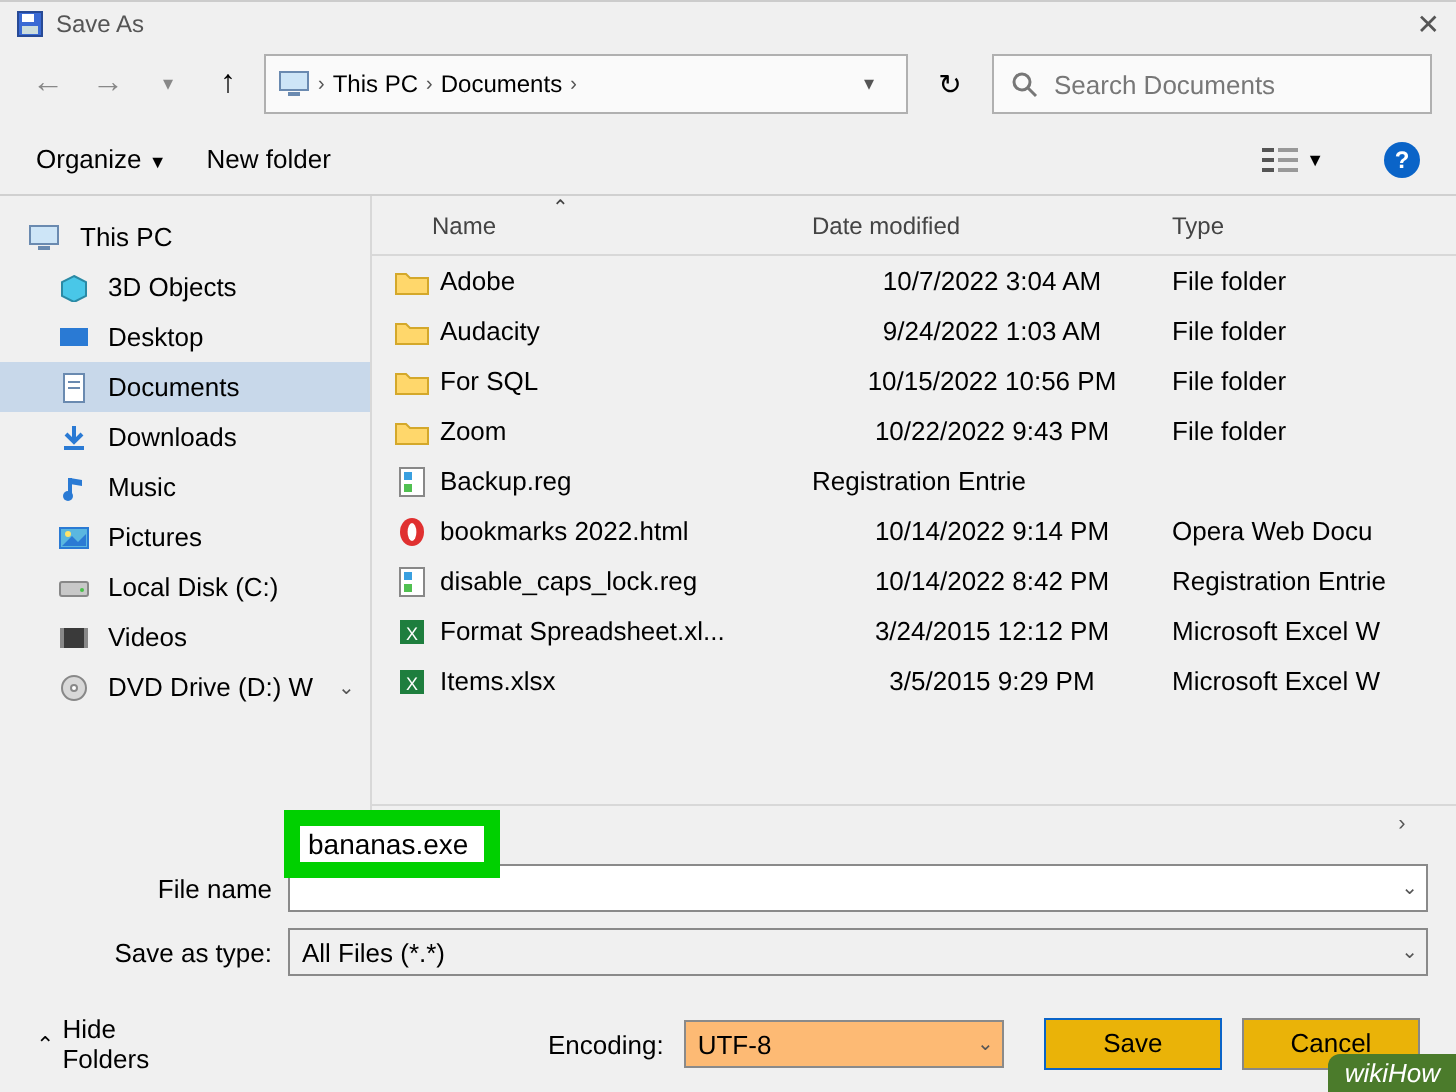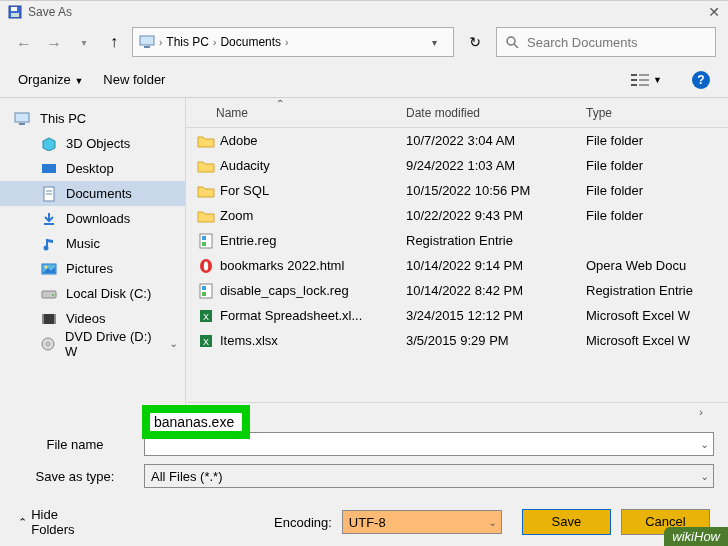--- a/index.html
+++ b/index.html
@@ -23,47 +23,47 @@
 
 
 .toolbar { height: 36px; border-bottom: 1px solid #d0d0d0; display: flex; align-items: center; padding: 0 18px; gap: 20px; font-size: 13px; }
 .toolbar .spacer { flex: 1; }
 .view-btn { display: flex; align-items: center; gap: 4px; font-size: 13px; }
 .help-icon { width: 18px; height: 18px; border-radius: 50%; background: #0a64c8; color: #fff; display: flex; align-items: center; justify-content: center; font-size: 12px; font-weight: bold; margin-left: 10px; }
 
 
 .split { flex: 1; display: flex; min-height: 0; }
 .sidebar { width: 185px; padding: 8px 0; overflow: hidden; font-size: 13px; }
-.side-item { height: 25px; display: flex; align-items: center; padding-left: 40px; gap: 8px; }
+.side-item { height: 25px; display: flex; align-items: center; padding-left: 28px; gap: 8px; }
 .side-item.root { padding-left: 14px; }
 .side-item.selected { background: #c8d8ea; }
 .side-item .expand { width: 10px; font-size: 10px; color: #555; margin-left: auto; margin-right: 6px; }
 .side-icon { width: 18px; height: 14px; display: inline-flex; align-items: center; justify-content: center; }
 
 .filepane { flex: 1; display: flex; flex-direction: column; border-left: 1px solid #d8d8d8; min-width: 0; }
 .colhead { height: 30px; border-bottom: 1px solid #d8d8d8; display: flex; align-items: center; font-size: 12px; color: #444; padding-left: 30px; position: relative; }
 .colhead .sort-arr { position: absolute; left: 90px; top: 0; font-size: 10px; }
 .col-name { width: 190px; }
 .col-date { width: 180px; }
 .col-type { flex: 1; }
 .filelist { flex: 1; overflow: hidden; font-size: 13px; }
 .frow { height: 25px; display: flex; align-items: center; padding-left: 10px; }
 .frow .ficon { width: 20px; height: 18px; display: inline-flex; align-items: center; justify-content: center; margin-right: 4px; }
 .frow .fname { width: 186px; white-space: nowrap; overflow: hidden; text-overflow: ellipsis; }
-.frow .fdate { width: 180px; white-space: nowrap; }
+.frow .fdate { width: 180px; white-space: nowrap; text-align: center; }
 .frow .ftype { flex: 1; white-space: nowrap; overflow: hidden; text-overflow: ellipsis; }
 
 .hscroll { height: 18px; border-top: 1px solid #d8d8d8; display: flex; align-items: center; background: #f0f0f0; position: relative; }
 .hscroll .arrow { width: 18px; text-align: center; font-size: 11px; color: #555; }
 .hscroll .thumb { position: absolute; right: 18px; width: 18px; text-align: center; font-size: 11px; color: #555; }
 
 
 .form { padding: 10px 14px 4px 14px; }
 .form-row { display: flex; align-items: center; height: 28px; margin-bottom: 4px; }
-.form-label { width: 130px; text-align: center; padding-right: 8px; font-size: 13px; }
+.form-label { width: 130px; text-align: right; padding-right: 8px; font-size: 13px; }
 .form-input { flex: 1; height: 24px; border: 1px solid #8a8a8a; background: #fff; font-size: 13px; padding: 0 6px; display: flex; align-items: center; position: relative; }
 .form-input .drop { position: absolute; right: 4px; font-size: 10px; color: #555; }
 .highlight-wrap { position: absolute; left: 142px; top: 405px; width: 108px; height: 34px; border: 8px solid #00d000; background: #fff; display: flex; align-items: center; padding-left: 4px; font-size: 14px; z-index: 5; }
 
 
 .footer { height: 48px; display: flex; align-items: center; padding: 0 18px; gap: 10px; font-size: 13px; }
 .footer .enc-label { margin-left: 160px; }
 .footer .spacer { flex: 1; }
 .btn { width: 90px; height: 26px; border: 1px solid #888; background: #eab308; font-size: 13px; text-align: center; line-height: 24px; }
 .btn.primary { border-color: #0a64c8; }
@@ -286,21 +286,21 @@
             <span class="ftype">File folder</span>
           </div>
           <div class="frow">
             <span class="ficon">
               <svg class="svg" width="16" height="16">
                 <rect x="2" y="1" width="12" height="14" fill="#fff" stroke="#888"></rect>
                 <rect x="4" y="3" width="4" height="4" fill="#3aa0e0"></rect>
                 <rect x="4" y="9" width="4" height="4" fill="#50c050"></rect>
               </svg>
             </span>
-            <span class="fname">Entrie.reg</span>
+            <span class="fname">Backup.reg</span>
             <span class="ftype">Registration Entrie</span>
           </div>
           <div class="frow">
             <span class="ficon">
               <svg class="svg" width="16" height="16">
                 <ellipse cx="8" cy="8" rx="6" ry="7" fill="#e03030"></ellipse>
                 <ellipse cx="8" cy="8" rx="2.2" ry="4.5" fill="#fff"></ellipse>
               </svg>
             </span>
             <span class="fname">bookmarks 2022.html</span>

